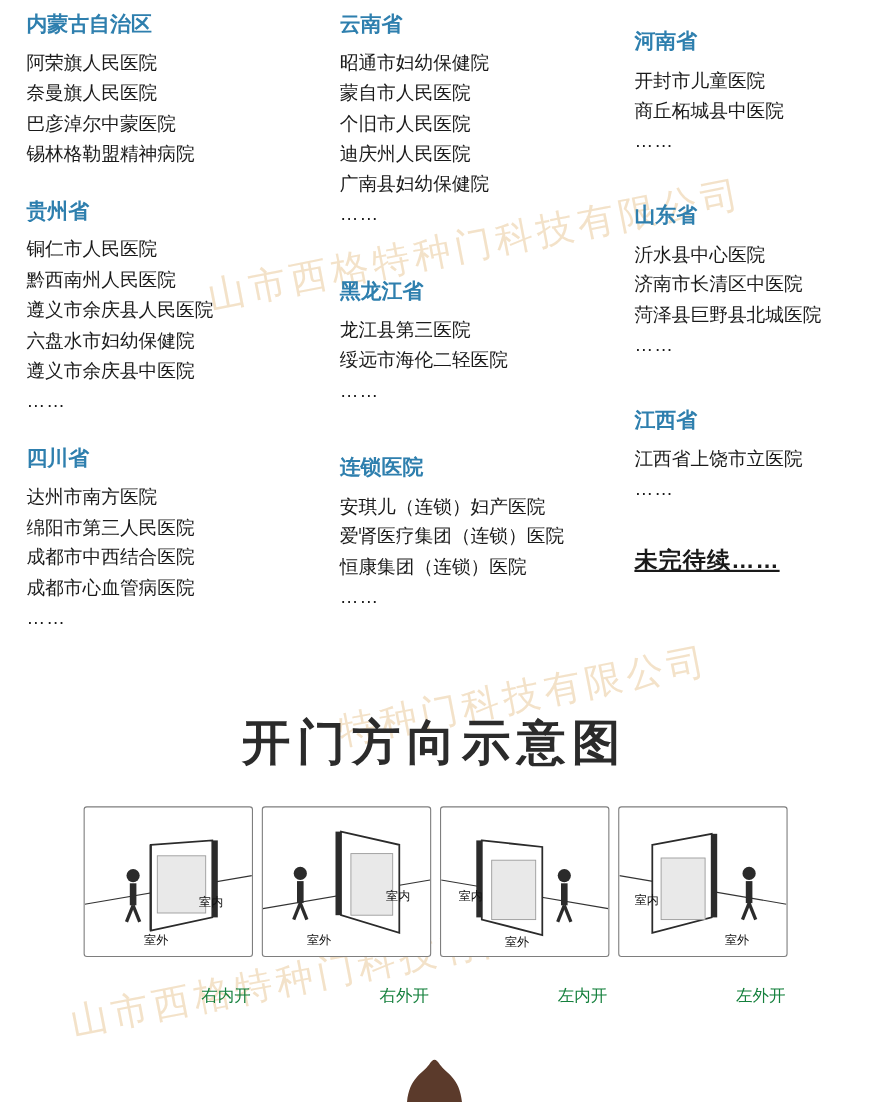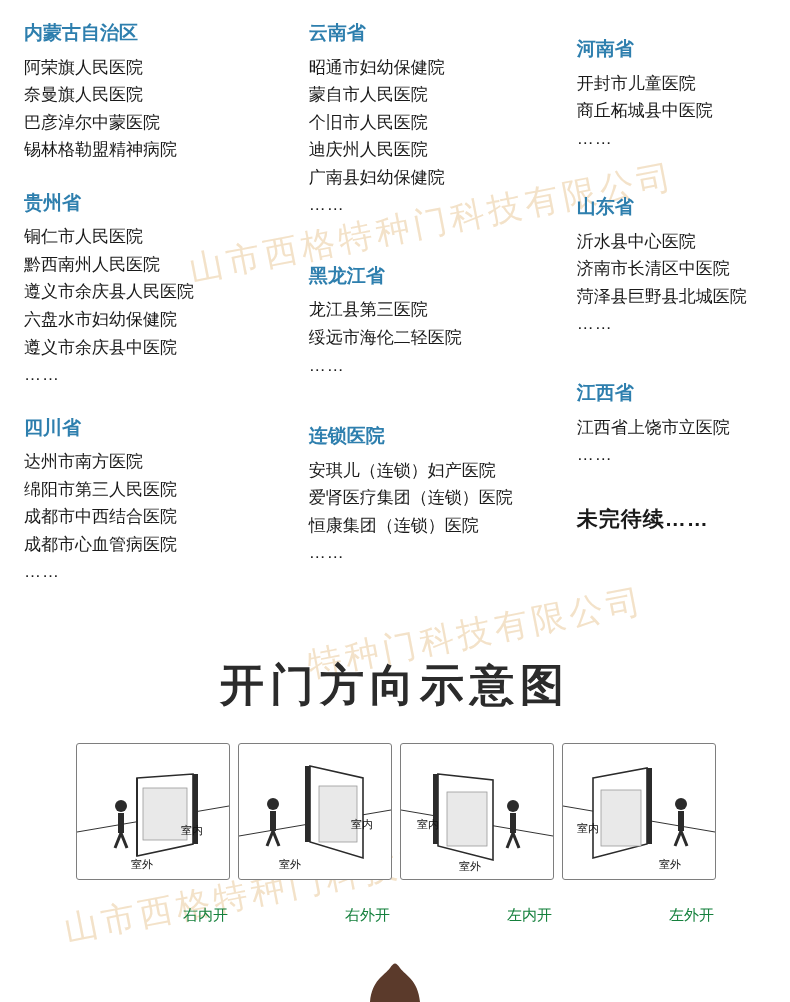--- a/index.html
+++ b/index.html
@@ -31,21 +31,21 @@
   }
   .wm1 { left: 185px; top: 200px; }
   .wm2 { left: 305px; top: 610px; }
   .wm3 { left: 60px;  top: 860px; }
 
   
   .columns {
     position: relative;
     z-index: 2;
     display: flex;
-    padding: 20px 0 0 0;
+    padding: 10px 0 0 0;
     gap: 28px;
   }
   .col { position: relative; }
   .col-1 { width: 280px; padding-left: 24px; }
   .col-2 { width: 270px; padding-left: 8px; }
   .col-3 { width: 240px; padding-left: 0px; }
 
   .group { margin-bottom: 26px; }
   .group-title {
     color: #2e7fae;
@@ -69,20 +69,21 @@
 
   .spacer-2 { height: 18px; }
   .spacer-3 { height: 16px; }
 
   .tbc {
     margin-top: 36px;
     font-size: 21px;
     font-weight: bold;
     color: #1a1a1a;
     letter-spacing: 1px;
+    text-decoration: underline;
   }
 
   
   .diagram-section {
     position: relative;
     z-index: 2;
     margin-top: 44px;
     text-align: center;
   }
   .diagram-title {

